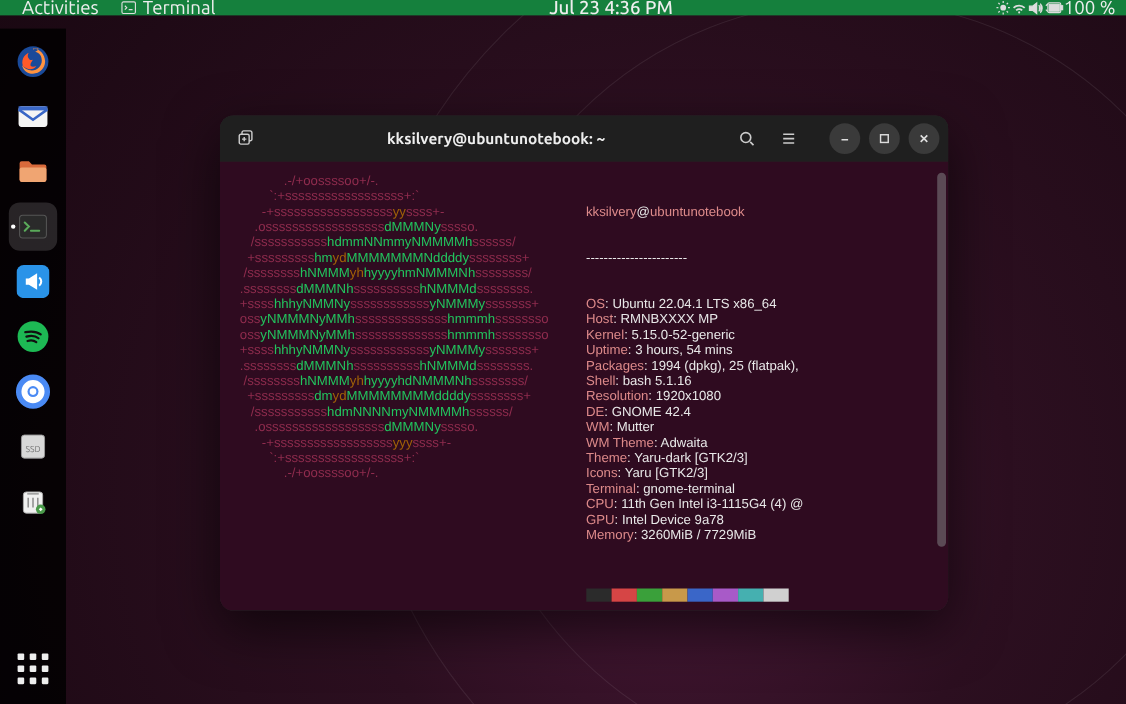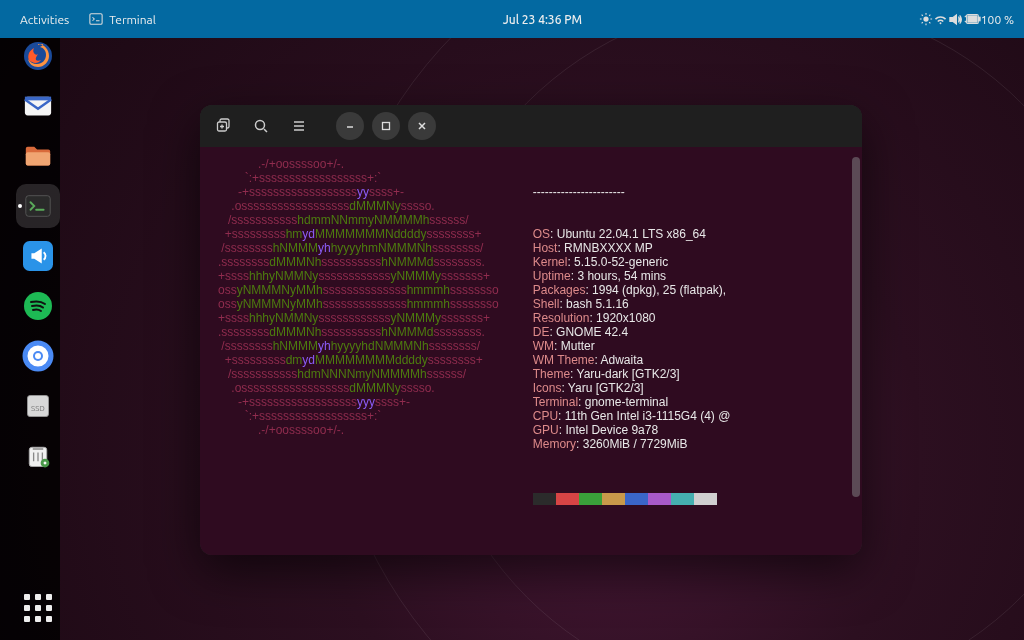--- a/index.html
+++ b/index.html
@@ -8,32 +8,32 @@
       font-family: Ubuntu, -apple-system, sans-serif;
       background: radial-gradient(circle at 60% 70%, #4a1838 0%, #2c0f20 40%, #1a0812 100%);
       overflow: hidden; position: relative; color: #ddd;
     }
     
     .bgcircle { position: absolute; border: 1px solid rgba(255,255,255,0.08); border-radius: 50%; }
     .bgc1 { width: 900px; height: 900px; right: -200px; top: -100px; }
     .bgc2 { width: 700px; height: 700px; right: -100px; top: 0; }
 
     
-    .topbar { position: absolute; top: 0; left: 0; right: 0; height: 38px;
-      background: #0369a1; color: #eee; display: flex; align-items: center;
-      font-size: 12px; padding: 0 10px; z-index: 50; }
+    .topbar { position: absolute; top: 0; left: 0; right: 0; height: 14px;
+      background: #15803d; color: #eee; display: flex; align-items: center;
+      font-size: 17px; padding: 0 10px; z-index: 50; }
     .topbar .spacer { flex: 1; }
     .topbar .item { padding: 0 10px; display: flex; align-items: center; gap: 6px; }
     .topbar .item svg { width: 14px; height: 14px; }
     .topbar .status { display:flex; align-items:center; }
 
     
     .dock { position: absolute; left: 0; top: 26px; bottom: 0; width: 60px;
       background: rgba(0,0,0,0.82); display: flex; flex-direction: column;
-      align-items: flex-end; padding-top: 8px; gap: 6px; z-index: 40; }
+      align-items: center; padding-top: 8px; gap: 6px; z-index: 40; }
     .dock .appicon { width: 44px; height: 44px; border-radius: 10px;
       display:flex; align-items:center; justify-content:center; cursor: pointer; position: relative; }
     .dock .appicon.active { background: rgba(255,255,255,0.14); }
     .dock .appicon .dot { position:absolute; left:2px; top:50%; width:4px; height:4px; background:#fff; border-radius:50%; transform:translateY(-50%);}
     .dock .dockspacer { flex:1; }
     .dock .appgrid { width:44px; height:44px; margin-bottom: 10px;
       display:grid; grid-template-columns:repeat(3,6px); grid-template-rows:repeat(3,6px);
       gap:5px; place-content:center; cursor:pointer;}
     .dock .appgrid i { background:#eee; border-radius:1px;}
 
@@ -50,22 +50,22 @@
     .tbtn.circ svg { width:12px; height:12px;}
     .title { flex:1; text-align:center; font-size:14px; font-weight:600; color:#eee;}
 
     .term { flex:1; background: #2f0b20; padding: 10px 6px 10px 18px; position:relative;
       font-family: Liberation Sans, sans-serif; font-size:12px; line-height:14px;
       overflow:hidden;}
     .sthumb { position:absolute; right:2px; top:10px; width:8px; height:340px; background:#5b4a55; border-radius:4px;}
 
     .content { display:flex; gap: 34px; }
     .logo { white-space: pre; color: #902c4e; }
-    .logo .w { color:#4d7c0f; }
-    .logo .y { color:#8b5cf6; }
+    .logo .w { color:#22c55e; }
+    .logo .y { color:#a16207; }
 
     .info { white-space: pre; }
     .info .k { color:#dd8a8a;} 
     .info .v { color:#e8e8e8;}
     .info .at { color:#e8e8e8;}
     .palette { display:flex; margin-top:14px;}
     .palette i { width:23px; height:12px; display:block;}
 
     .prompt { position:absolute; left:18px; bottom: 14px; white-space: pre;}
     .prompt .user { color:#60c060; font-weight:600;}
@@ -194,20 +194,21 @@
 
 <div class="window">
   <div class="titlebar">
     <div class="tbtn">
       <svg viewBox="0 0 16 16" fill="none" stroke="#ccc" stroke-width="1.3">
           <rect x="2.5" y="4" width="9" height="9" rx="1.5"></rect>
           <path d="M5 4V2.5A1.5 1.5 0 016.5 1h6A1.5 1.5 0 0114 2.5v6A1.5 1.5 0 0112.5 10H11.5"></path>
           <path d="M7 6.5v4M5 8.5h4"></path>
         </svg>
     </div>
+    <div class="title">kksilvery@ubuntunotebook: ~</div>
     <div class="tbtn">
       <svg viewBox="0 0 16 16" fill="none" stroke="#ccc" stroke-width="1.5">
           <circle cx="7" cy="7" r="4.5"></circle>
           <path d="M11 11l3 3"></path>
         </svg>
     </div>
     <div class="tbtn">
       <svg viewBox="0 0 16 16" stroke="#ccc" stroke-width="1.5">
           <path d="M3 4h10M3 8h10M3 12h10"></path>
         </svg>
@@ -228,20 +229,21 @@
           <path d="M3 3l6 6M9 3l-6 6"></path>
         </svg>
     </div>
   </div>
 
   <div class="term">
     <div class="sthumb"></div>
     <div class="content">
       <div class="logo" id="logo"><div><span>            .-/+oossssoo+/-.</span></div><div><span>        `:+ssssssssssssssssss+:`</span></div><div><span>      -+ssssssssssssssssss</span><span class="y">yy</span><span>ssss+-</span></div><div><span>    .ossssssssssssssssss</span><span class="w">dMMMNy</span><span>sssso.</span></div><div><span>   /sssssssssss</span><span class="w">hdmmNNmmyNMMMMh</span><span>ssssss/</span></div><div><span>  +sssssssss</span><span class="w">hm</span><span class="y">yd</span><span class="w">MMMMMMMNddddy</span><span>ssssssss+</span></div><div><span> /ssssssss</span><span class="w">hNMMM</span><span class="y">yh</span><span class="w">hyyyyhmNMMMNh</span><span>ssssssss/</span></div><div><span>.ssssssss</span><span class="w">dMMMNh</span><span>ssssssssss</span><span class="w">hNMMMd</span><span>ssssssss.</span></div><div><span>+ssss</span><span class="w">hhhyNMMNy</span><span>ssssssssssss</span><span class="w">yNMMMy</span><span>sssssss+</span></div><div><span>oss</span><span class="w">yNMMMNyMMh</span><span>ssssssssssssss</span><span class="w">hmmmh</span><span>ssssssso</span></div><div><span>oss</span><span class="w">yNMMMNyMMh</span><span>ssssssssssssss</span><span class="w">hmmmh</span><span>ssssssso</span></div><div><span>+ssss</span><span class="w">hhhyNMMNy</span><span>ssssssssssss</span><span class="w">yNMMMy</span><span>sssssss+</span></div><div><span>.ssssssss</span><span class="w">dMMMNh</span><span>ssssssssss</span><span class="w">hNMMMd</span><span>ssssssss.</span></div><div><span> /ssssssss</span><span class="w">hNMMM</span><span class="y">yh</span><span class="w">hyyyyhdNMMMNh</span><span>ssssssss/</span></div><div><span>  +sssssssss</span><span class="w">dm</span><span class="y">yd</span><span class="w">MMMMMMMMddddy</span><span>ssssssss+</span></div><div><span>   /sssssssssss</span><span class="w">hdmNNNNmyNMMMMh</span><span>ssssss/</span></div><div><span>    .ossssssssssssssssss</span><span class="w">dMMMNy</span><span>sssso.</span></div><div><span>      -+ssssssssssssssssss</span><span class="y">yyy</span><span>ssss+-</span></div><div><span>        `:+ssssssssssssssssss+:`</span></div><div><span>            .-/+oossssoo+/-.</span></div></div>
       <div class="info">
+        <div><span class="k">kksilvery</span><span class="at">@</span><span class="k">ubuntunotebook</span></div>
         <div class="v">-----------------------</div>
         <div id="inforows"><div><span class="k">OS</span><span class="v">: Ubuntu 22.04.1 LTS x86_64</span></div><div><span class="k">Host</span><span class="v">: RMNBXXXX MP</span></div><div><span class="k">Kernel</span><span class="v">: 5.15.0-52-generic</span></div><div><span class="k">Uptime</span><span class="v">: 3 hours, 54 mins</span></div><div><span class="k">Packages</span><span class="v">: 1994 (dpkg), 25 (flatpak),</span></div><div><span class="k">Shell</span><span class="v">: bash 5.1.16</span></div><div><span class="k">Resolution</span><span class="v">: 1920x1080</span></div><div><span class="k">DE</span><span class="v">: GNOME 42.4</span></div><div><span class="k">WM</span><span class="v">: Mutter</span></div><div><span class="k">WM Theme</span><span class="v">: Adwaita</span></div><div><span class="k">Theme</span><span class="v">: Yaru-dark [GTK2/3]</span></div><div><span class="k">Icons</span><span class="v">: Yaru [GTK2/3]</span></div><div><span class="k">Terminal</span><span class="v">: gnome-terminal</span></div><div><span class="k">CPU</span><span class="v">: 11th Gen Intel i3-1115G4 (4) @</span></div><div><span class="k">GPU</span><span class="v">: Intel Device 9a78</span></div><div><span class="k">Memory</span><span class="v">: 3260MiB / 7729MiB</span></div></div>
         <div class="palette" id="palette"><i style="background: rgb(43, 43, 43);"></i><i style="background: rgb(214, 69, 69);"></i><i style="background: rgb(58, 160, 58);"></i><i style="background: rgb(200, 153, 74);"></i><i style="background: rgb(58, 102, 200);"></i><i style="background: rgb(168, 90, 200);"></i><i style="background: rgb(69, 176, 176);"></i><i style="background: rgb(208, 208, 208);"></i></div>
         
       </div>
     </div>
   </div>
 </div>
 
 </body></html>

